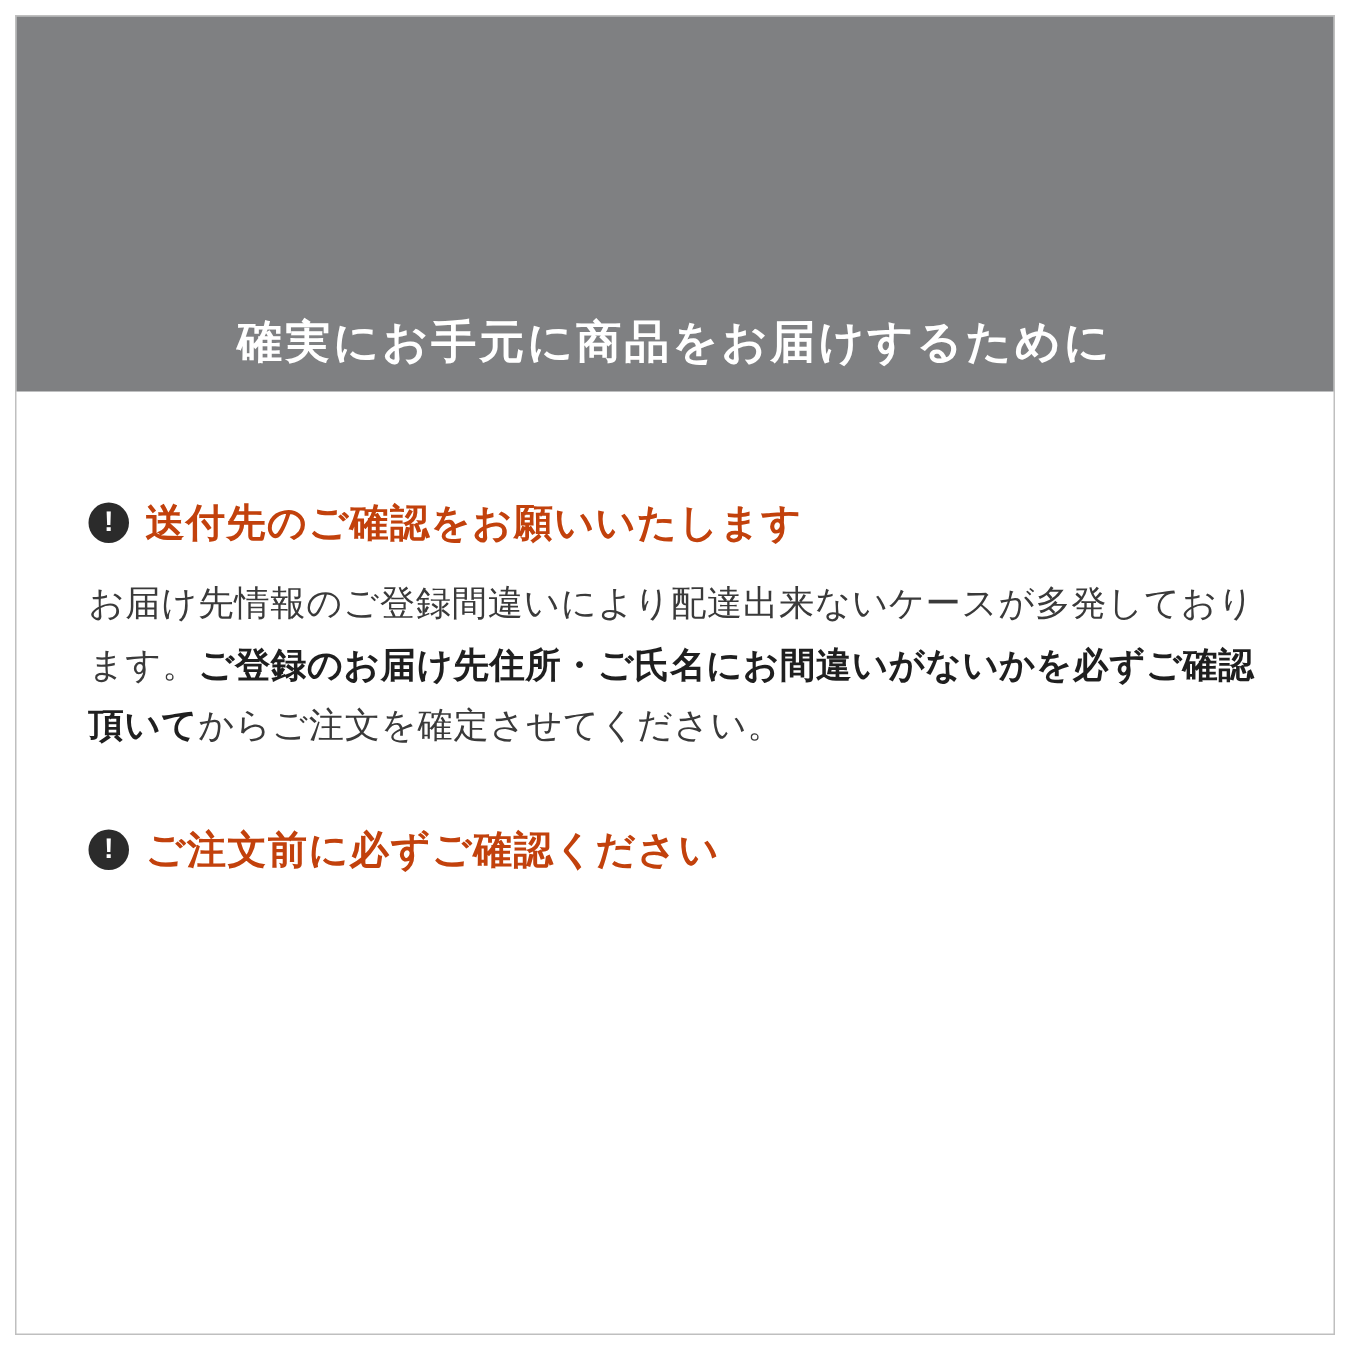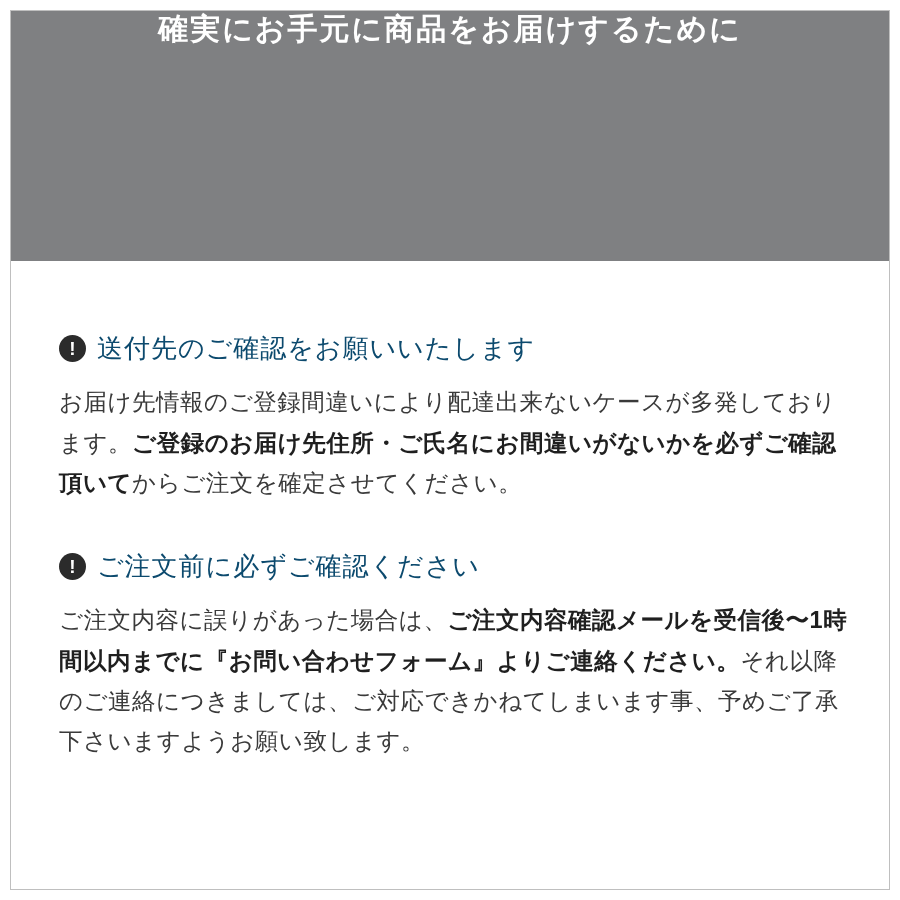--- a/index.html
+++ b/index.html
@@ -39,21 +39,21 @@
     position: absolute;
     left: 0;
     top: 0;
     width: 878px;
     height: 250px;
     background: #7f8082;
     box-sizing: border-box;
     display: flex;
     flex-direction: column;
     align-items: center;
-    justify-content: flex-start;
+    justify-content: flex-end;
   }
 
   .banner-line1 {
     color: #ffffff;
     font-size: 30px;
     font-weight: bold;
     letter-spacing: 2px;
     line-height: 1.2;
     margin-bottom: 14px;
     white-space: nowrap;
@@ -103,22 +103,22 @@
     font-size: 19px;
     font-weight: bold;
     line-height: 27px;
     text-align: center;
     margin-right: 11px;
     font-family: "Liberation Sans", sans-serif;
   }
 
   .sec-title {
     font-size: 26px;
-    font-weight: normal;
-    color: #0c4a6e;
+    font-weight: bold;
+    color: #c2410c;
     letter-spacing: 1px;
     line-height: 1.2;
     white-space: nowrap;
   }
 
   .sec-body {
     font-size: 23.5px;
     color: #3a3a3a;
     line-height: 1.72;
     letter-spacing: 0.5px;
@@ -150,21 +150,18 @@
         <div class="sec-body">
           <span>お届け先情報のご登録間違いにより配達出来ないケースが多発しております。</span><b>ご登録のお届け先住所・ご氏名にお間違いがないかを必ずご確認頂いて</b><span>からご注文を確定させてください。</span>
         </div>
       </div>
 
       <div class="section section-2">
         <div class="sec-head">
           <div class="excl-icon">!</div>
           <div class="sec-title">ご注文前に必ずご確認ください</div>
         </div>
-        <div class="sec-body">
-          <span>ご注文内容に誤りがあった場合は、</span><b>ご注文内容確認メールを受信後〜1時間以内までに『お問い合わせフォーム』よりご連絡ください。</b><span>それ以降のご連絡につきましては、ご対応できかねてしまいます事、予めご了承下さいますようお願い致します。</span>
-        </div>
       </div>
 
     </div>
 
   </div>
 </div>
 
 </body></html>

